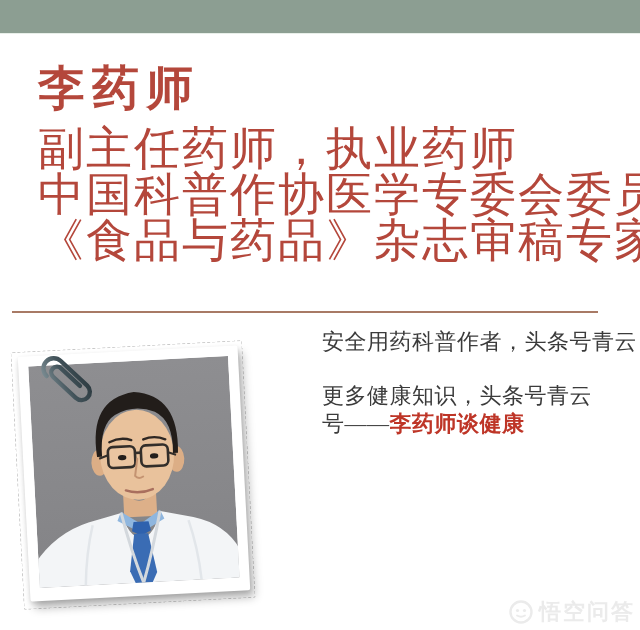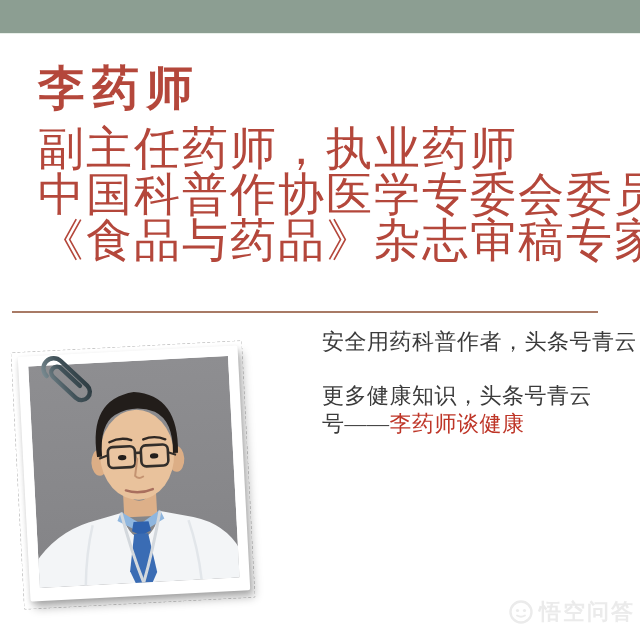--- a/index.html
+++ b/index.html
@@ -29,21 +29,21 @@
     position:absolute;left:2px;top:3px;width:200px;height:222px;background:#ffffff;
     padding:10px 10px 13px 10px;transform:rotate(-3deg);border-radius:2px;
     box-shadow:4px 7px 10px rgba(0,0,0,0.28), 0 2px 4px rgba(0,0,0,0.12);
   }
   .portrait{display:block;width:200px;height:222px;}
   .paperclip{position:absolute;left:12px;top:-8px;width:64px;height:80px;transform:rotate(-47deg);}
   
   .bio{position:absolute;left:286px;top:328px;width:320px;color:#3B3B3B;margin-left:36px;}
   .bio p{margin:0 0 26px 0;font-size:22px;line-height:28px;letter-spacing:0.5px;}
   .bio .line{white-space:nowrap;}
-  .hl{color:#BE3527;font-weight:normal;}
+  .hl{color:#BE3527;font-weight:bold;}
   
   .watermark{
     position:absolute;right:5px;bottom:3px;display:flex;align-items:center;gap:5px;
     color:#ebebeb;
   }
   .wm-text{font-size:22px;font-weight:bold;letter-spacing:2px;font-family:"Liberation Sans","DejaVu Sans",sans-serif;}
 </style>
 </head>
 <body>
 

